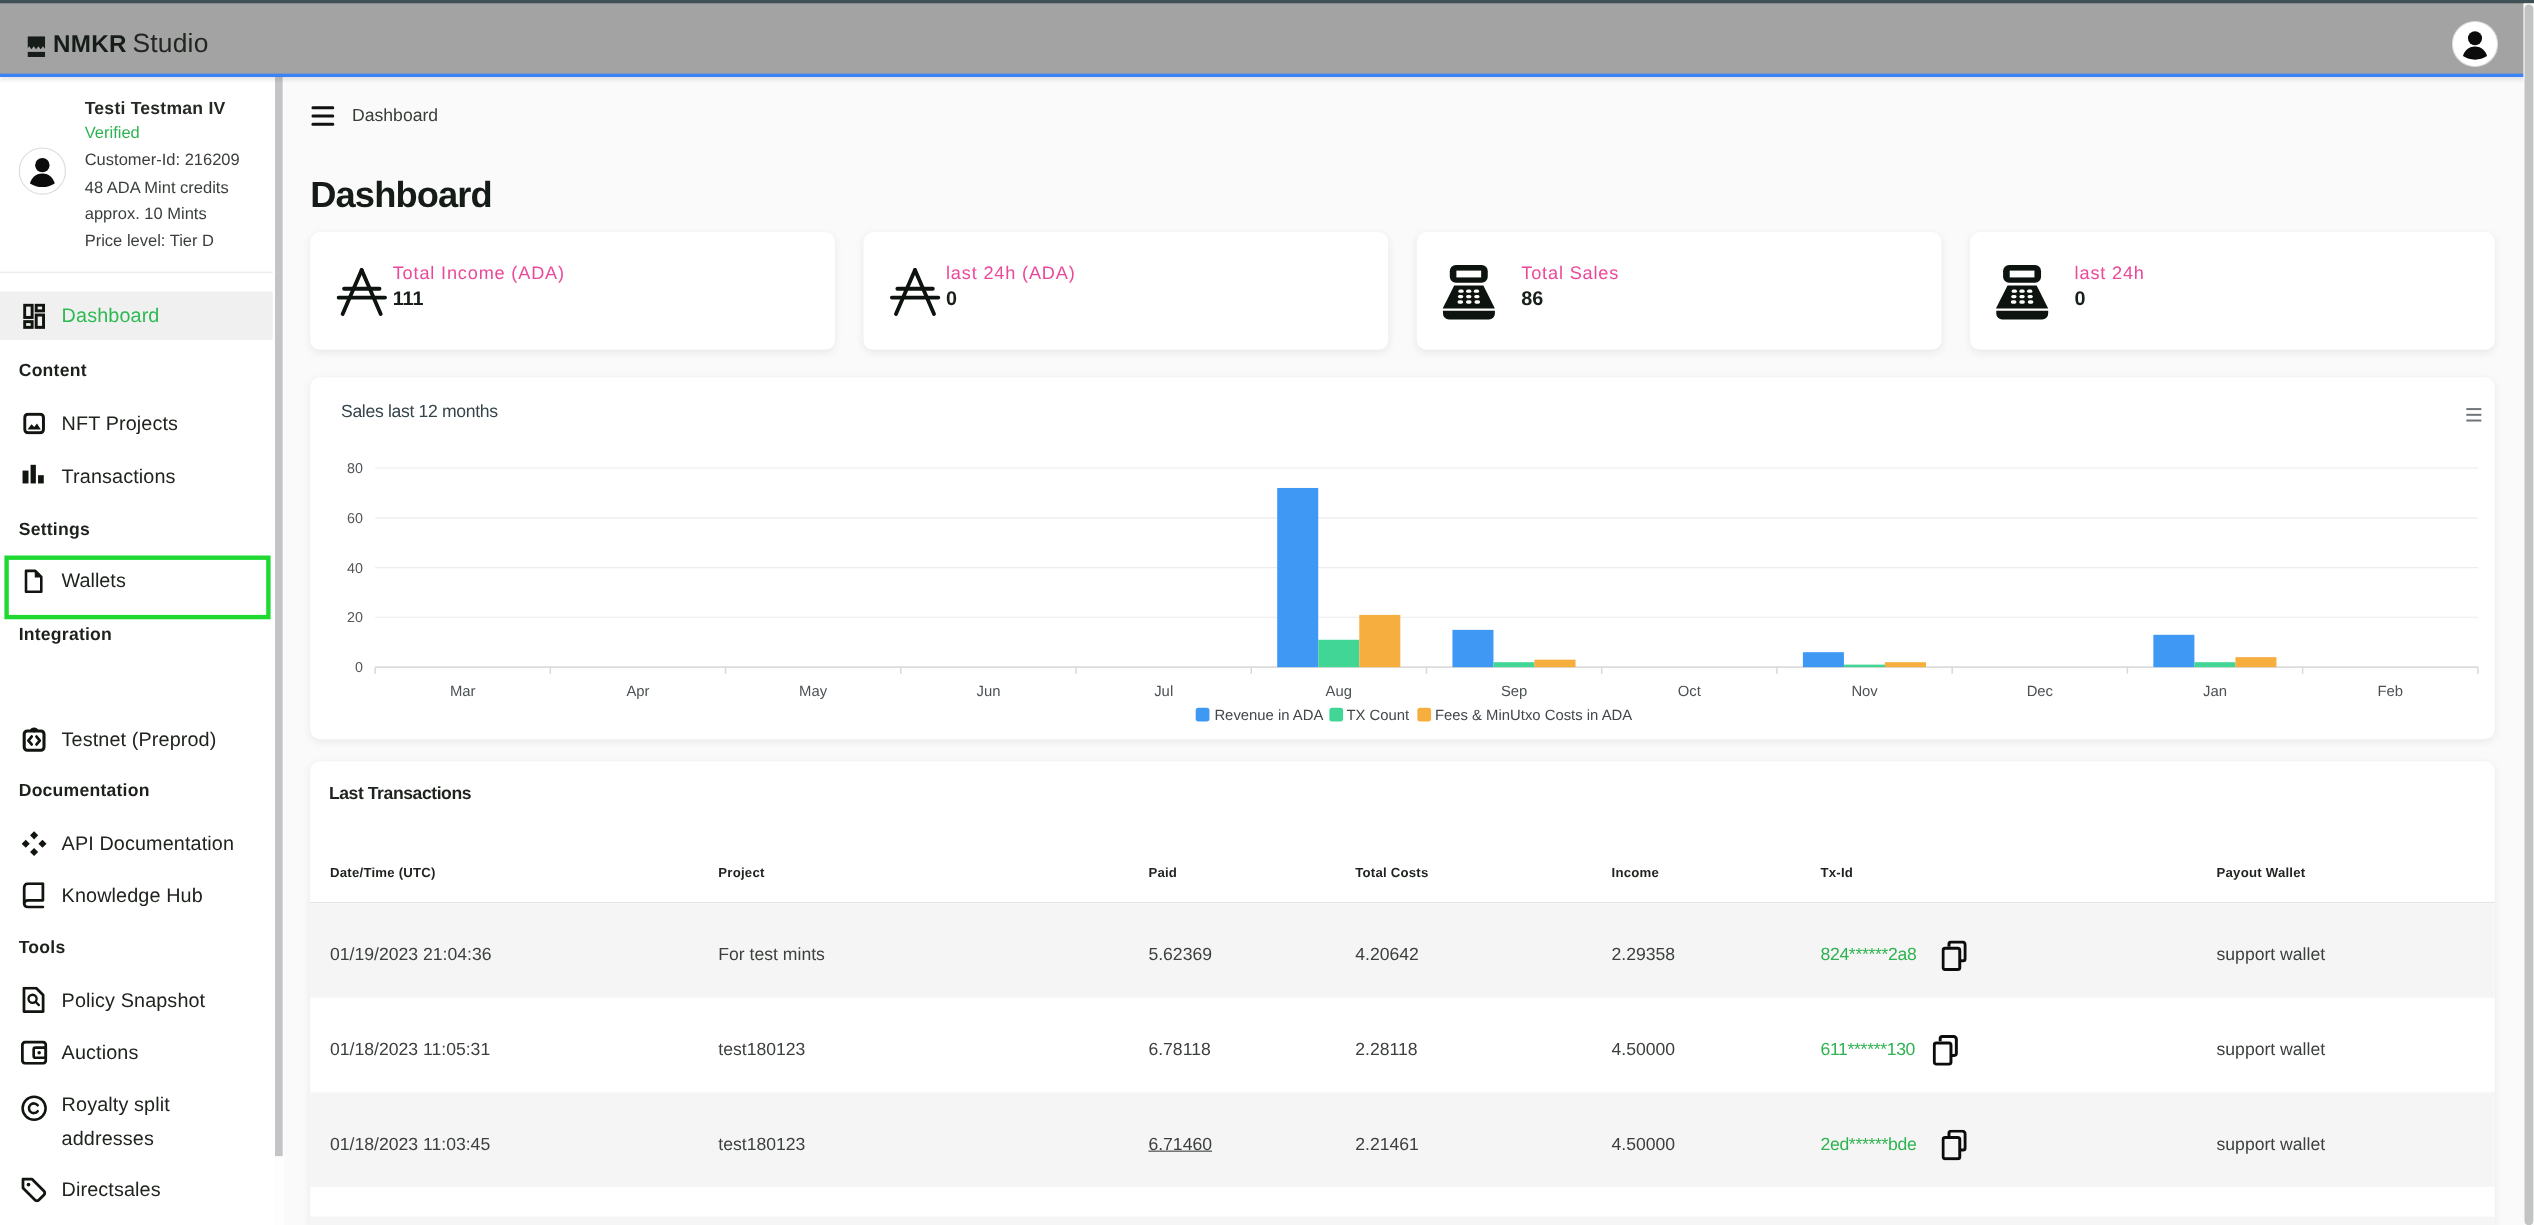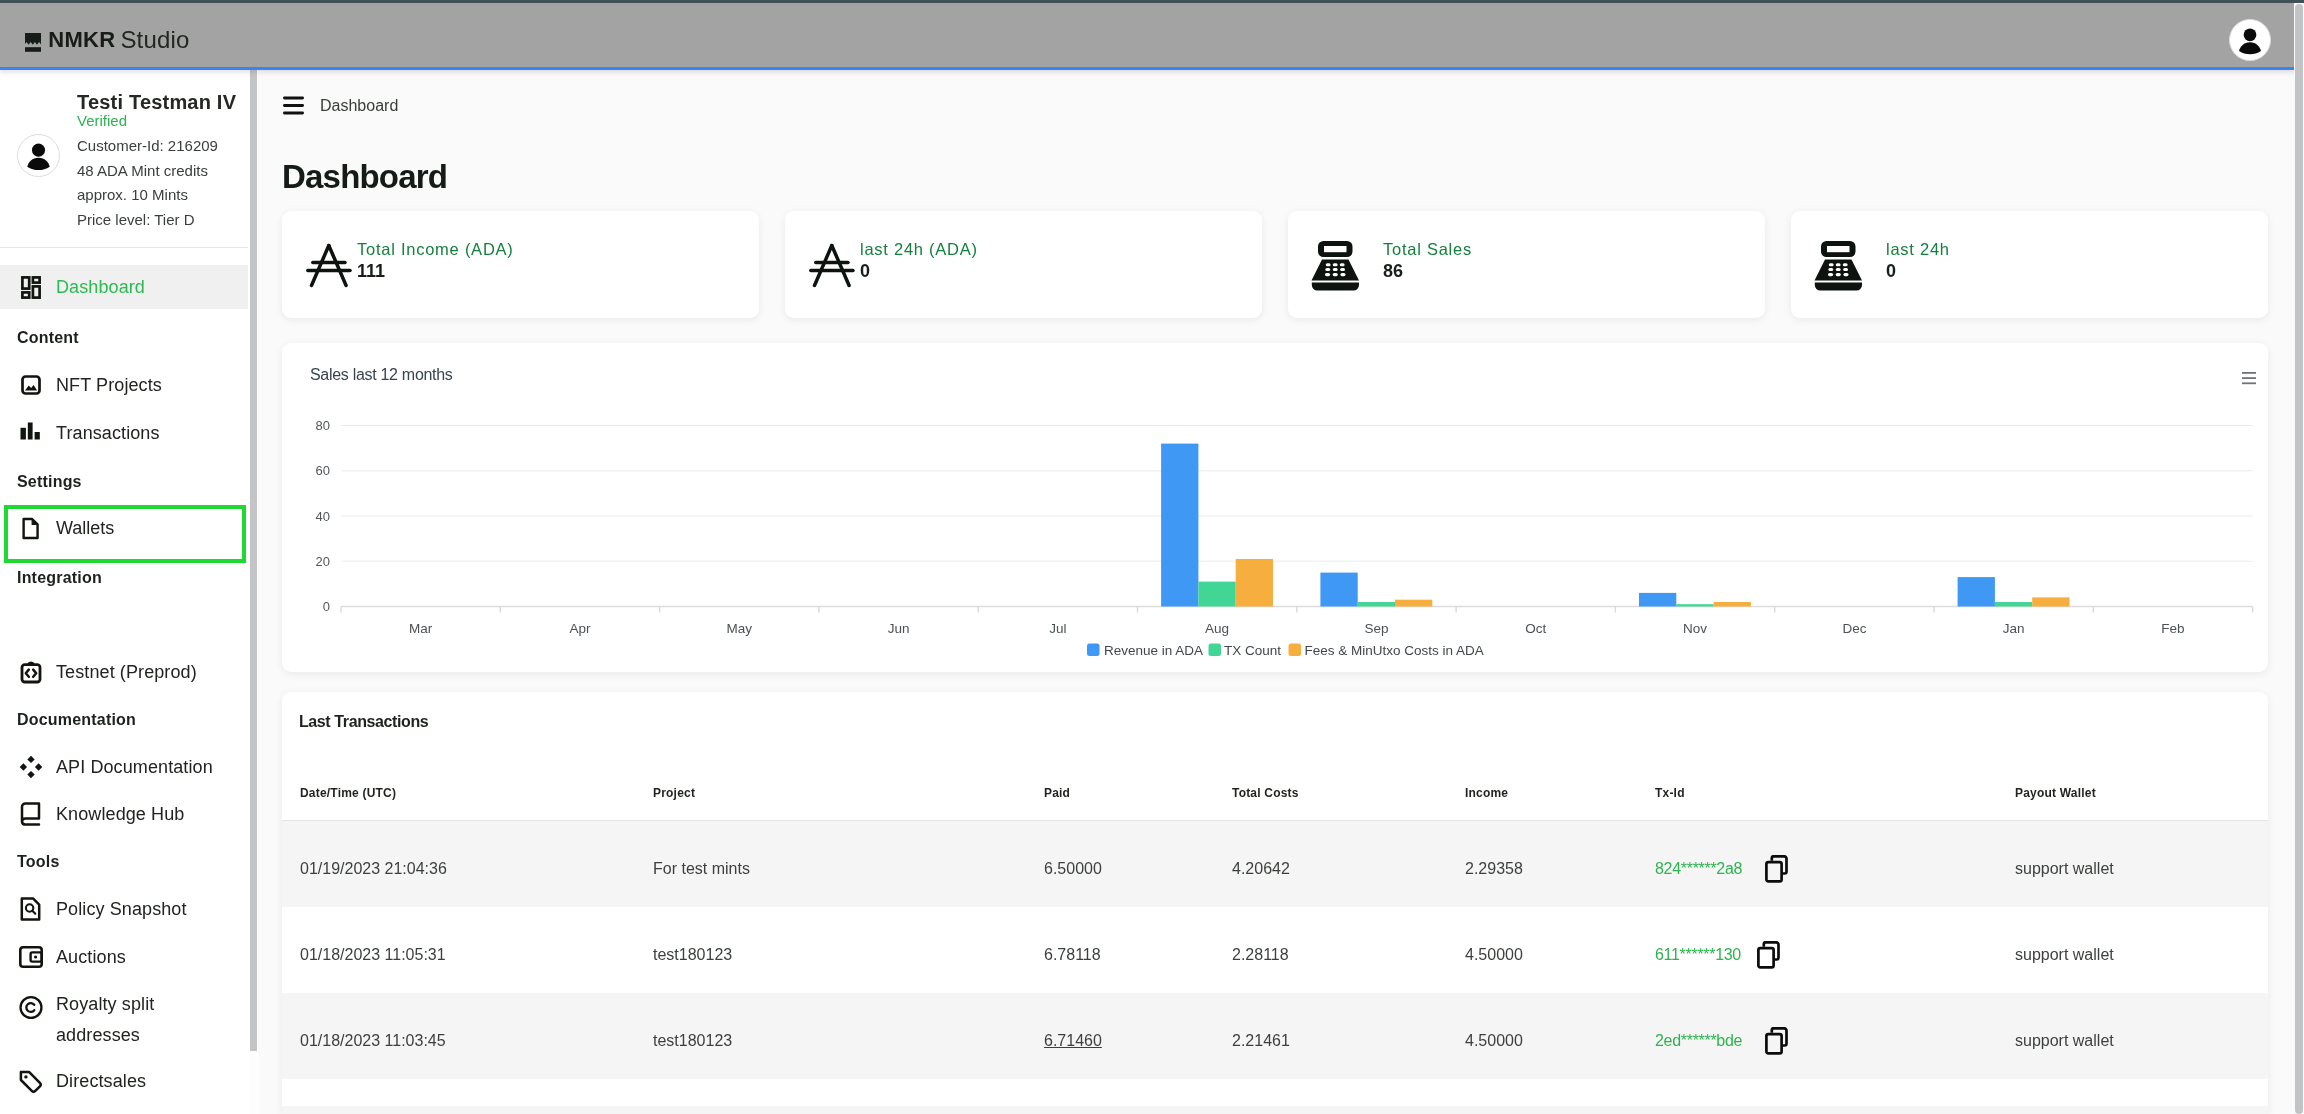--- a/index.html
+++ b/index.html
@@ -18,21 +18,21 @@
   #av-top { position:absolute; left:2229px; top:19px; width:42px; height:42px; }
 
   
   #pagescroll { position:absolute; right:0; top:3px; width:10px; height:1111px; background:#fafafa; z-index:70; }
   #pagescroll .thumb { position:absolute; left:1px; top:1px; width:8px; height:1110px; background:#c2c3c4; border-radius:4px; }
 
   
   #sidebar { position:absolute; left:0; top:70px; width:258px; height:1044px; background:#fff; z-index:40; }
   #sidescroll { position:absolute; left:250px; top:0px; width:7px; height:1044px; background:#fdfdfd; }
   #sidescroll .thumb { position:absolute; left:0px; top:0; width:7px; height:981px; background:#c3c4c5; }
-  .uname { position:absolute; left:77px; top:21px; font-size:20px; font-weight:bold; color:#242924; letter-spacing:0.2px; }
+  .uname { position:absolute; left:77px; top:21px; font-size:16px; font-weight:bold; color:#242924; letter-spacing:0.2px; }
   .uline { position:absolute; left:77px; font-size:15px; color:#3a3f3b; }
   .ugreen { color:#2eb353; }
   #av-side { position:absolute; left:17px; top:64px; width:43px; height:43px; }
   #sdivider { position:absolute; left:0; top:177px; width:248px; height:1px; background:#e7e7e7; }
 
   .navitem { position:absolute; left:0; width:248px; height:48px; display:flex; align-items:center; }
   .navitem .ic { position:absolute; left:18.5px; width:24px; height:24px; display:flex; align-items:center; justify-content:center; }
   .navitem .lb { position:absolute; left:56px; font-size:18px; color:#20241f; letter-spacing:0.1px; }
   .navitem.active { background:#f0f0f0; }
   .navitem.active .lb { color:#2eba52; }
@@ -44,21 +44,21 @@
 
   
   #main { position:absolute; left:258px; top:70px; width:2046px; height:1044px; background:#fafafa; }
   #crumb-ic { position:absolute; left:283px; top:96px; }
   #crumb-tx { position:absolute; left:320px; top:97px; font-size:16px; color:#383d38; }
   #h1 { position:absolute; left:282px; top:158px; font-size:33px; font-weight:bold; color:#151b16; letter-spacing:-0.8px; }
 
   .card { position:absolute; top:211px; width:477px; height:107px; background:#fff; border-radius:9px;
           box-shadow:0 2px 8px rgba(0,0,0,0.07); }
   .card .cicon { position:absolute; left:24px; top:32px; }
-  .card .clabel { position:absolute; left:75px; top:240px; font-size:16.5px; color:#15803d; letter-spacing:0.75px; }
+  .card .clabel { position:absolute; left:75px; top:240px; font-size:16.5px; color:#ec4899; letter-spacing:0.75px; }
   .card .clabel, .card .cnum { left:75px; }
   .card .clabel { top:29px; position:absolute; }
   .card .cnum { position:absolute; top:50px; font-size:18px; font-weight:bold; color:#181f19; }
 
   .panel { position:absolute; left:282px; width:1986px; background:#fff; border-radius:9px; box-shadow:0 2px 8px rgba(0,0,0,0.07); }
   #chartpanel { top:343px; height:329px; }
   #chartpanel .ptitle { position:absolute; left:28px; top:23px; font-size:16px; font-weight:normal; color:#36454c; letter-spacing:-0.3px; }
   #chartmenu { position:absolute; right:12px; top:28px; }
 
   #tablepanel { top:692px; height:422px; border-bottom-left-radius:0; border-bottom-right-radius:0; }
@@ -386,21 +386,21 @@
 <div class="th" style="left:1044px;">Paid</div>
 <div class="th" style="left:1232px;">Total Costs</div>
 <div class="th" style="left:1465px;">Income</div>
 <div class="th" style="left:1655px;">Tx-Id</div>
 <div class="th" style="left:2015px;">Payout Wallet</div>
 <div id="hline"></div>
 
 <div class="row gray" style="top:821px;">
   <div class="cell" style="left:18px;">01/19/2023 21:04:36</div>
   <div class="cell" style="left:371px;">For test mints</div>
-  <div class="cell" style="left:762px;">6.50000</div>
+  <div class="cell" style="left:762px;">5.62369</div>
   <div class="cell" style="left:950px;">4.20642</div>
   <div class="cell" style="left:1183px;">2.29358</div>
   <div class="cell green" style="left:1373px;">824******2a8</div>
   <div class="copyic" style="left:1483px;"><svg width="23" height="28" viewBox="0 0 23 28">
         <path d="M6.8,5.7 V3.2 a1.9,1.9 0 0 1 1.9,-1.9 H19 a2.5,2.5 0 0 1 2.5,2.5 V16.6 a1.9,1.9 0 0 1 -1.9,1.9 H16.8" fill="none" stroke="#0c0c0c" stroke-width="2.7"></path>
         <rect x="1.4" y="7.1" width="15.2" height="19.3" rx="1.9" fill="none" stroke="#0c0c0c" stroke-width="2.7"></rect>
       </svg></div>
   <div class="cell" style="left:1733px;">support wallet</div>
 </div>
 <div class="row" style="top:907px;">

